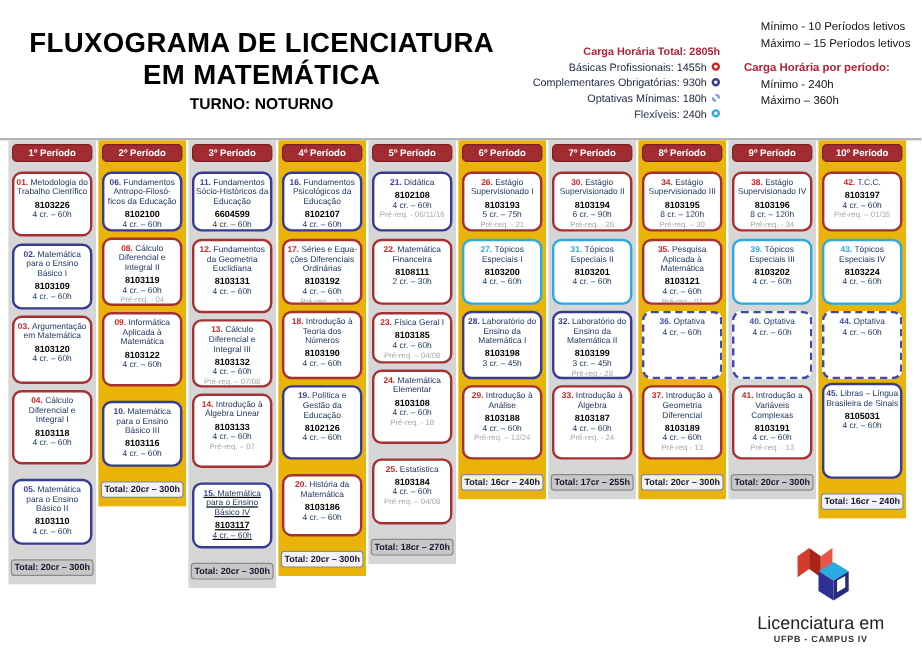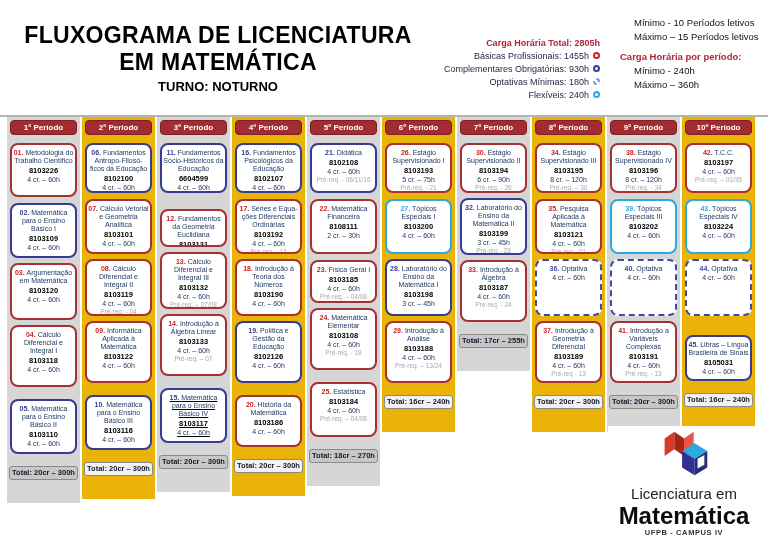--- a/index.html
+++ b/index.html
@@ -22,21 +22,21 @@
   .circle.optativa { border:2px dashed var(--optativa_legend); }
   .circle.flexivel { border:2px solid var(--flexivel); }
 
   .legend-right { position:absolute; left:620px; top:16px; white-space:nowrap; }
   .lr-title { font-size:9.5px; font-weight:bold; color:var(--legend_red); line-height:14px; margin-top:7px; }
   .lr-line { font-size:9.5px; color:#111; line-height:13.5px; margin-left:14px; }
 
   
   .board { position:absolute; left:0; top:115px; width:768px; display:flex;
     align-items:flex-start; padding-left:7px; border-top:2px solid #b4b4b4; background:#fff; }
-  .column { flex:0 0 73px; width:73px; margin-right:2px; padding-bottom:23px; }
+  .column { flex:0 0 73px; width:73px; margin-right:2px; padding-bottom:7px; }
   .column.odd { background:#d6d6d6; }
   .column.even { background:#eab308; }
 
   .period-header { background:var(--accent_red); border:1px solid #7e1f23; border-radius:4px;
     color:#fff; font-weight:bold; font-size:8px; text-align:center;
     height:15px; line-height:13px; margin:3px 3px 0; }
 
   .card { background:#fff; border:2px solid #c2410c; border-radius:8px; margin-left:3px; margin-right:3px;
     padding:4px 1px 2px; text-align:center; overflow:hidden; }
   .card.basica { border-color:var(--basica); }
@@ -125,25 +125,20 @@
         </div>
         <div class="total dark">Total: 20cr – 300h</div>
       </div>
       <div class="column even">
         <div class="period-header">2º Período</div>
         <div class="card complementar" style="height: 50px; margin-top: 8px;">
           <div class="c-name"><span class="c-num">06. </span><span>Fundamentos Antropo-Filosó-ficos da Educação</span></div>
           <div class="c-code">8102100</div>
           <div class="c-cred">4 cr. – 60h</div>
         </div>
-        <div class="card basica" style="height: 55px; margin-top: 6px;">
-          <div class="c-name"><span class="c-num">07. </span><span>Cálculo Vetorial e Geometria Analítica</span></div>
-          <div class="c-code">8103101</div>
-          <div class="c-cred">4 cr. – 60h</div>
-        </div>
         <div class="card basica" style="height: 57px; margin-top: 5px;">
           <div class="c-name"><span class="c-num">08. </span><span>Cálculo Diferencial e Integral II</span></div>
           <div class="c-code">8103119</div>
           <div class="c-cred">4 cr. – 60h</div>
           <div class="c-pre">Pré-req. - 04</div>
         </div>
         <div class="card basica" style="height: 62px; margin-top: 5px;">
           <div class="c-name"><span class="c-num">09. </span><span>Informática Aplicada à Matemática</span></div>
           <div class="c-code">8103122</div>
           <div class="c-cred">4 cr. – 60h</div>
@@ -155,21 +150,21 @@
         </div>
         <div class="total light">Total: 20cr – 300h</div>
       </div>
       <div class="column odd">
         <div class="period-header">3º Período</div>
         <div class="card complementar" style="height: 50px; margin-top: 8px;">
           <div class="c-name"><span class="c-num">11. </span><span>Fundamentos Sócio-Históricos da Educação</span></div>
           <div class="c-code">6604599</div>
           <div class="c-cred">4 cr. – 60h</div>
         </div>
-        <div class="card basica" style="height: 38px; margin-top: 16px;">
+        <div class="card basica" style="height: 62px; margin-top: 6px;">
           <div class="c-name"><span class="c-num">12. </span><span>Fundamentos da Geometria Euclidiana</span></div>
           <div class="c-code">8103131</div>
           <div class="c-cred">4 cr. – 60h</div>
         </div>
         <div class="card basica" style="height: 57px; margin-top: 5px;">
           <div class="c-name"><span class="c-num">13. </span><span>Cálculo Diferencial e Integral III</span></div>
           <div class="c-code">8103132</div>
           <div class="c-cred">4 cr. – 60h</div>
           <div class="c-pre">Pré-req. – 07/08</div>
         </div>
@@ -275,20 +270,25 @@
         </div>
         <div class="total light">Total: 16cr – 240h</div>
       </div>
       <div class="column odd">
         <div class="period-header">7º Período</div>
         <div class="card basica" style="height: 50px; margin-top: 8px;">
           <div class="c-name"><span class="c-num">30. </span><span>Estágio Supervisionado II</span></div>
           <div class="c-code">8103194</div>
           <div class="c-cred">6 cr. – 90h</div>
           <div class="c-pre">Pré-req. - 26</div>
+        </div>
+        <div class="card flexivel" style="height: 55px; margin-top: 6px;">
+          <div class="c-name"><span class="c-num">31. </span><span>Tópicos Especiais II</span></div>
+          <div class="c-code">8103201</div>
+          <div class="c-cred">4 cr. – 60h</div>
         </div>
         <div class="card complementar" style="height: 57px; margin-top: 5px;">
           <div class="c-name"><span class="c-num">32. </span><span>Laboratório do Ensino da Matemática II</span></div>
           <div class="c-code">8103199</div>
           <div class="c-cred">3 cr. – 45h</div>
           <div class="c-pre">Pré-req - 28</div>
         </div>
         <div class="card basica" style="height: 62px; margin-top: 5px;">
           <div class="c-name"><span class="c-num">33. </span><span>Introdução à Álgebra</span></div>
           <div class="c-code">8103187</div>
@@ -358,37 +358,36 @@
         </div>
         <div class="card flexivel" style="height: 55px; margin-top: 6px;">
           <div class="c-name"><span class="c-num">43. </span><span>Tópicos Especiais IV</span></div>
           <div class="c-code">8103224</div>
           <div class="c-cred">4 cr. – 60h</div>
         </div>
         <div class="card optativa" style="height: 57px; margin-top: 5px;">
           <div class="c-name"><span class="c-num">44. </span><span>Optativa</span></div>
           <div class="c-cred">4 cr. – 60h</div>
         </div>
-        <div class="card complementar" style="height: 46px; margin-top: 19px;">
+        <div class="card complementar" style="height: 80px; margin-top: 3px;">
           <div class="c-name"><span class="c-num">45. </span><span>Libras – Língua Brasileira de Sinais</span></div>
           <div class="c-code">8105031</div>
           <div class="c-cred">4 cr. – 60h</div>
         </div>
         <div class="total light">Total: 16cr – 240h</div>
       </div>
     </div>
 
   <div class="logo">
     <svg width="62" height="56" viewBox="0 0 64 56">
       <polygon points="12,12 22,5 22,23 12,30" fill="#d63a2a"></polygon>
       <polygon points="22,5 32,12 32,30 22,23" fill="#a82417"></polygon>
       <polygon points="32,12 42,5 42,23 32,30" fill="#e8554a"></polygon>
       <polygon points="30,25 43,17 56,25 43,33" fill="#29abe2"></polygon>
       <polygon points="56,25 56,42 43,50 43,33" fill="#232d7b"></polygon>
       <polygon points="30,25 43,33 43,50 30,42" fill="#2e3192"></polygon>
       <polygon points="46,33 53,29 53,39 46,43" fill="#ffffff"></polygon>
     </svg>
     <div class="logo-l1">Licenciatura em</div>
-    <div class="logo-l2">Matemática</div>
     <div class="logo-l3">UFPB - CAMPUS IV</div>
   </div>
 
 </div>
 
 </body></html>

